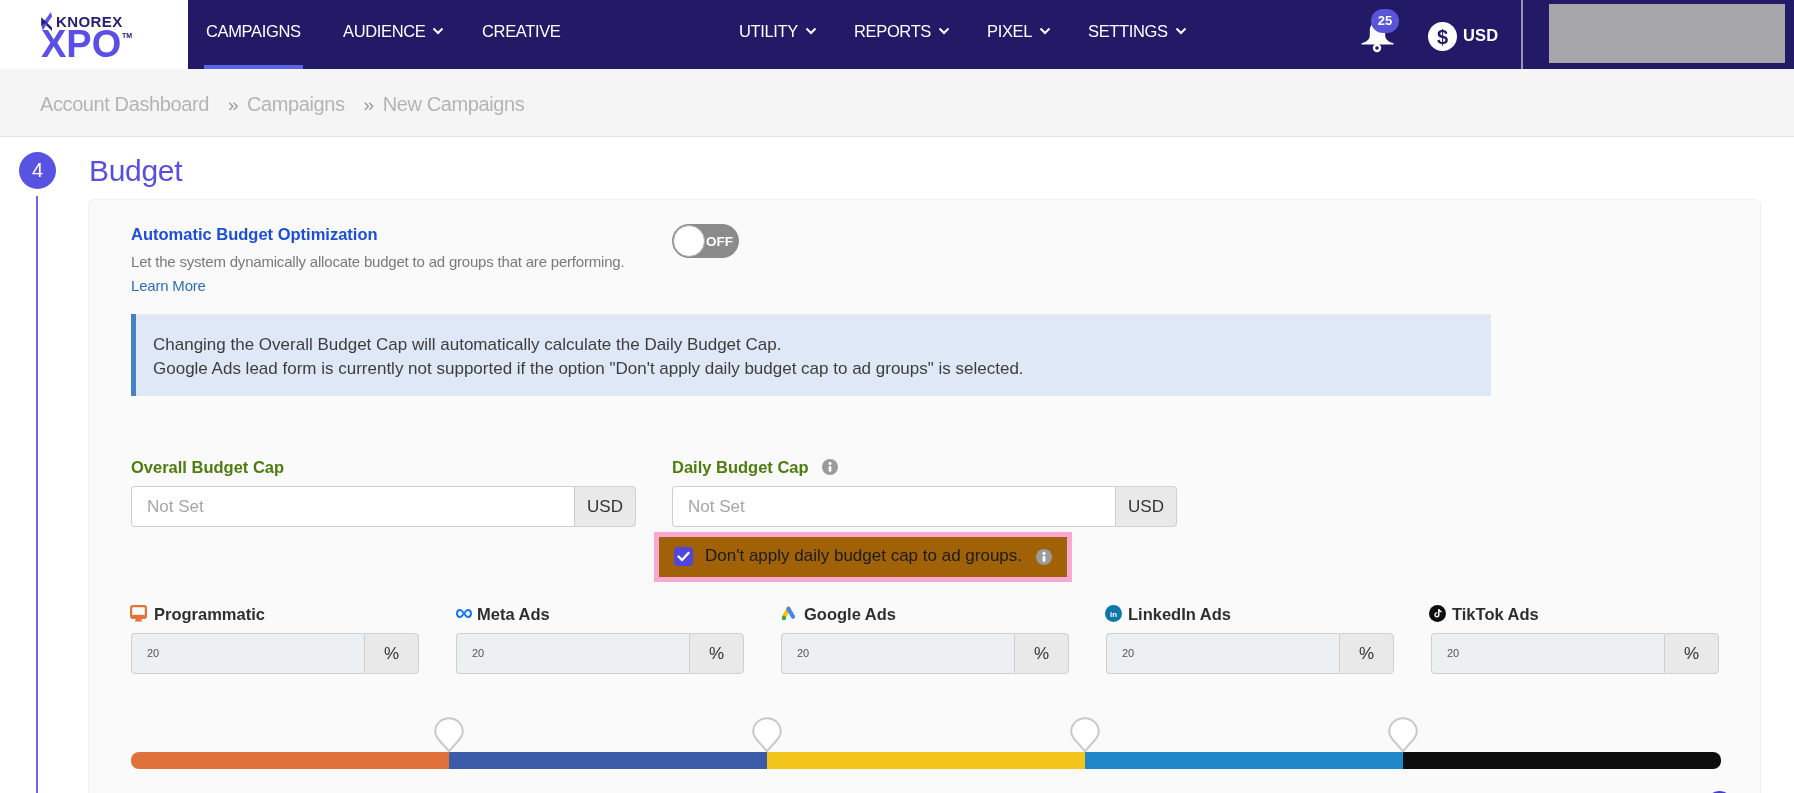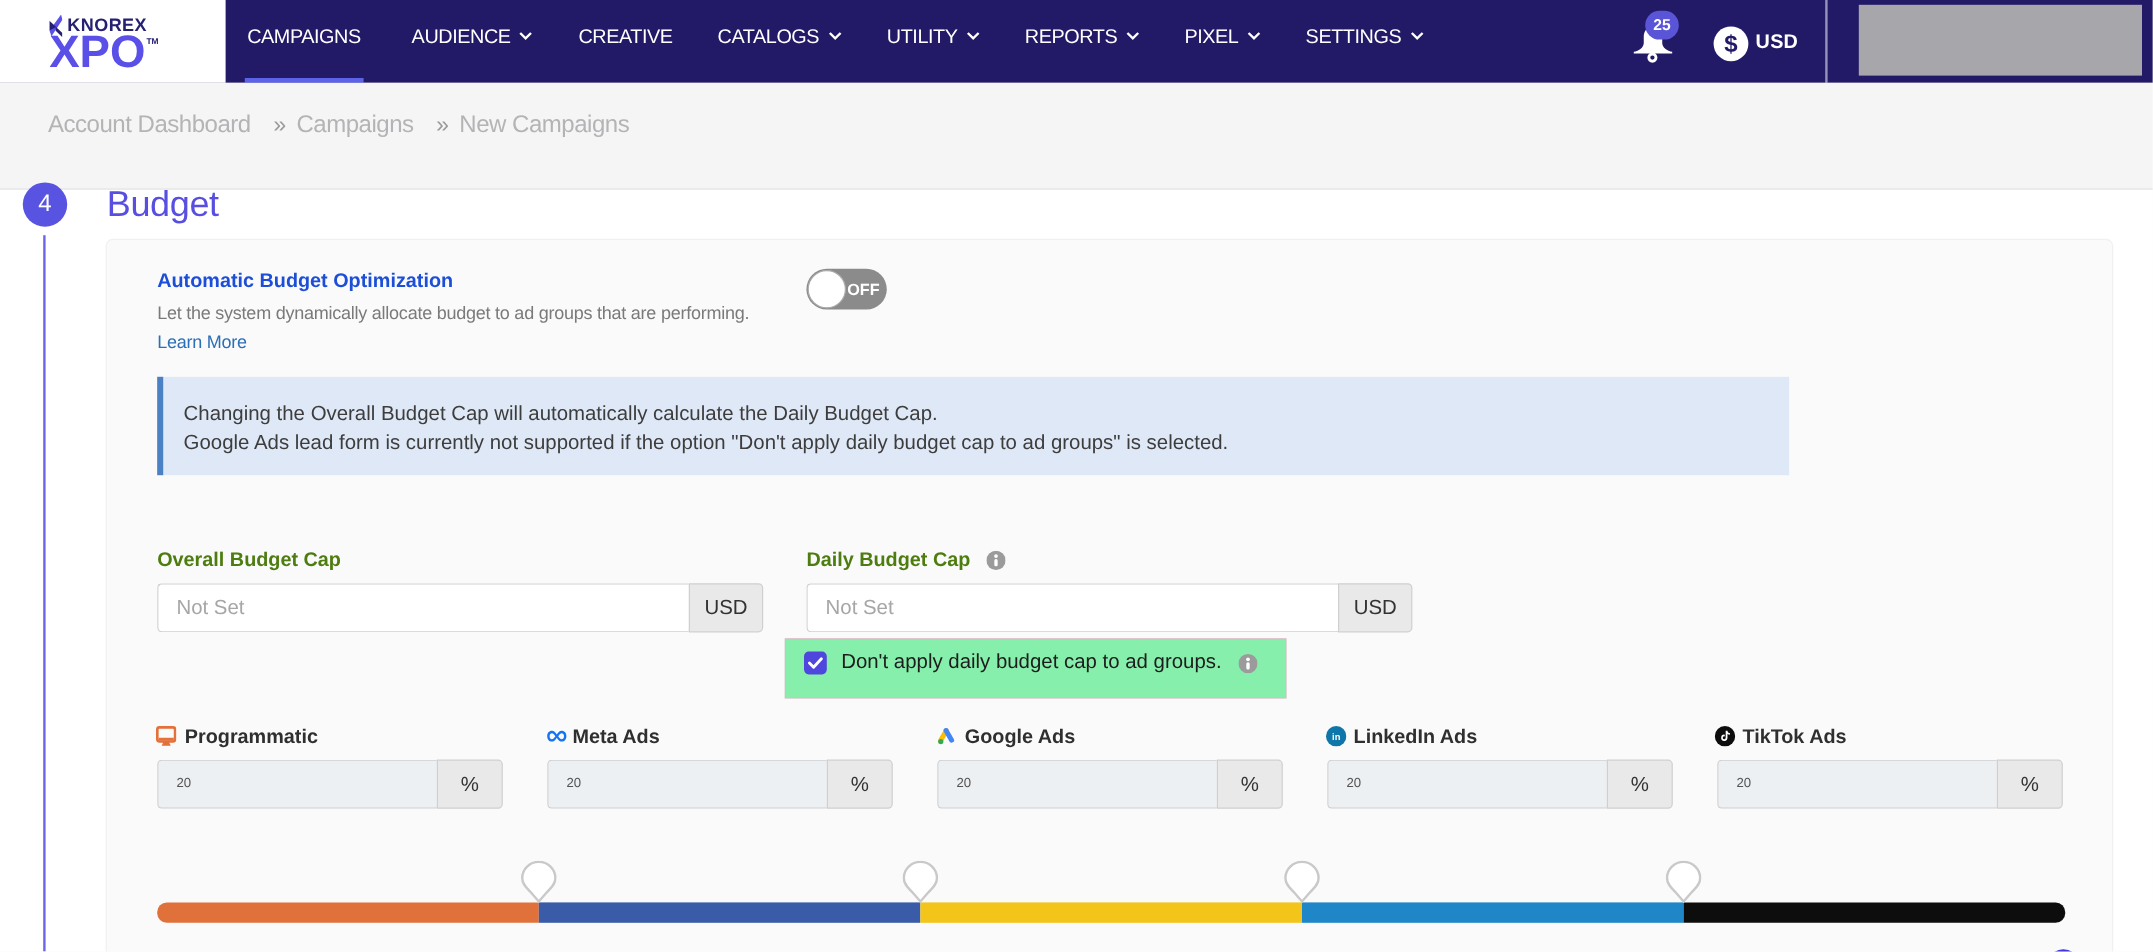--- a/index.html
+++ b/index.html
@@ -16,21 +16,21 @@
   .chev { display:inline-block; margin-left:7px; margin-bottom:2px; }
   #underline { position:absolute; left:204px; top:65px; width:99px; height:4px; background:#5c63e8; }
 
   .badge { position:absolute; left:1371px; top:9px; width:28px; height:24px; background:#5a55d6; border-radius:12px; color:#fff; font-size:13px; font-weight:bold; text-align:center; line-height:24px; }
   #usdCircle { position:absolute; left:1428px; top:22px; width:29px; height:29px; background:#fff; border-radius:50%; color:#221a67; font-size:20px; font-weight:bold; text-align:center; line-height:30px; }
   #usdText { position:absolute; left:1463px; top:0; height:69px; line-height:70px; color:#fff; font-size:16.5px; font-weight:bold; letter-spacing:0.2px; }
   #navSep { position:absolute; left:1521px; top:0px; width:1.5px; height:69px; background:rgba(228,228,238,0.6); }
   #grayRect { position:absolute; left:1549px; top:4px; width:236px; height:59px; background:#a7a7ab; }
 
   
-  #crumb { position:absolute; left:0; top:69px; width:1794px; height:89px; background:#f5f5f6; border-bottom:1px solid #e3e3e3; }
+  #crumb { position:absolute; left:0; top:69px; width:1794px; height:68px; background:#f5f5f6; border-bottom:1px solid #e3e3e3; }
   #crumb .in { position:absolute; left:40px; top:0; height:77px; display:flex; align-items:center; padding-bottom:6px; font-size:20px; letter-spacing:-0.4px; color:#b4b4b6; }
   #crumb .sep { margin:0 9px 0 19px; color:#9b9b9d; font-size:19px; }
 
   
   #stepCircle { position:absolute; left:19px; top:152px; width:37px; height:37px; border-radius:50%; background:#5953e2; color:#fff; font-size:20px; text-align:center; line-height:37px; }
   #pageTitle { position:absolute; left:89px; top:154px; font-size:30px; letter-spacing:-0.3px; color:#584fe0; }
   #vline { position:absolute; left:36px; top:196px; width:2px; height:597px; background:#6c66e6; }
 
   
   #card { position:absolute; left:88px; top:199px; width:1673px; height:640px; background:#fafafa; border:1px solid #f0f0f0; border-radius:6px; }
@@ -50,21 +50,21 @@
   #infoBox .t { position:absolute; left:17px; font-size:17px; color:#3d3d3d; white-space:nowrap; }
 
   
   .inLbl { position:absolute; font-weight:bold; font-size:16.5px; color:#4d7c0f; }
   .igroup { position:absolute; top:486px; height:41px; display:flex; }
   .igroup .field { height:41px; background:#fff; border:1px solid #cfcfcf; border-right:none; border-radius:4px 0 0 4px; color:#a6a6a6; font-size:17px; line-height:39px; padding-left:15px; }
   .igroup .addon { height:41px; background:#e9e9e9; border:1px solid #cfcfcf; border-radius:0 4px 4px 0; color:#333; font-size:17px; line-height:39px; text-align:center; }
   .iicon { position:absolute; width:16px; height:16px; }
 
   
-  #redBox { position:absolute; left:654px; top:532px; width:418px; height:50px; border:1px solid #f9a8d4; background:#86efac; }
+  #redBox { position:absolute; left:654px; top:532px; width:418px; height:50px; border:5px solid #f9a8d4; background:#a16207; }
   #cbox { position:absolute; left:15px; top:10px; width:19px; height:19px; background:#4f46dd; border-radius:4px; }
   #cbLbl { position:absolute; left:46px; top:9px; font-size:17px; color:#1c1c1c; white-space:nowrap; }
 
   
   .pLbl { position:absolute; top:605px; font-weight:bold; font-size:16.5px; color:#2f2f2f; white-space:nowrap; }
   .pIco { position:absolute; top:605px; }
   .pgroup { position:absolute; top:633px; height:41px; display:flex; }
   .pgroup .field { width:233px; height:41px; background:#edf0f3; border:1px solid #cfcfcf; border-right:none; border-radius:4px 0 0 4px; color:#545454; font-size:11px; line-height:39px; padding-left:15px; }
   .pgroup .addon { width:55px; height:41px; background:#e9e9e9; border:1px solid #cfcfcf; border-radius:0 4px 4px 0; color:#333; font-size:17px; line-height:39px; text-align:center; }
 
@@ -75,23 +75,20 @@
 </style>
 </head>
 <body>
 
 <div id="nav">
   <div class="navitem" style="left:206px;">CAMPAIGNS</div>
   <div class="navitem" style="left:343px;">AUDIENCE<svg class="chev" width="12" height="8" viewBox="0 0 12 8">
         <path d="M1.5 1.5 L6 6 L10.5 1.5" stroke="#fff" stroke-width="2" fill="none"></path>
       </svg></div>
   <div class="navitem" style="left:482px;">CREATIVE</div>
-  <div class="navitem" style="left:598px;">CATALOGS<svg class="chev" width="12" height="8" viewBox="0 0 12 8">
-        <path d="M1.5 1.5 L6 6 L10.5 1.5" stroke="#fff" stroke-width="2" fill="none"></path>
-      </svg></div>
   <div class="navitem" style="left:739px;">UTILITY<svg class="chev" width="12" height="8" viewBox="0 0 12 8">
         <path d="M1.5 1.5 L6 6 L10.5 1.5" stroke="#fff" stroke-width="2" fill="none"></path>
       </svg></div>
   <div class="navitem" style="left:854px;">REPORTS<svg class="chev" width="12" height="8" viewBox="0 0 12 8">
         <path d="M1.5 1.5 L6 6 L10.5 1.5" stroke="#fff" stroke-width="2" fill="none"></path>
       </svg></div>
   <div class="navitem" style="left:987px;">PIXEL<svg class="chev" width="12" height="8" viewBox="0 0 12 8">
         <path d="M1.5 1.5 L6 6 L10.5 1.5" stroke="#fff" stroke-width="2" fill="none"></path>
       </svg></div>
   <div class="navitem" style="left:1088px;">SETTINGS<svg class="chev" width="12" height="8" viewBox="0 0 12 8">

